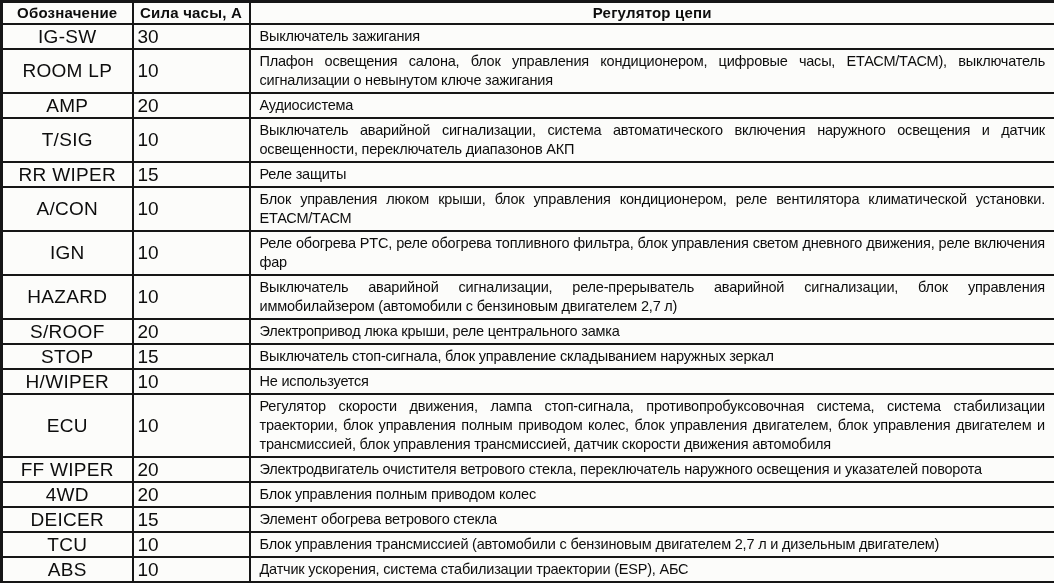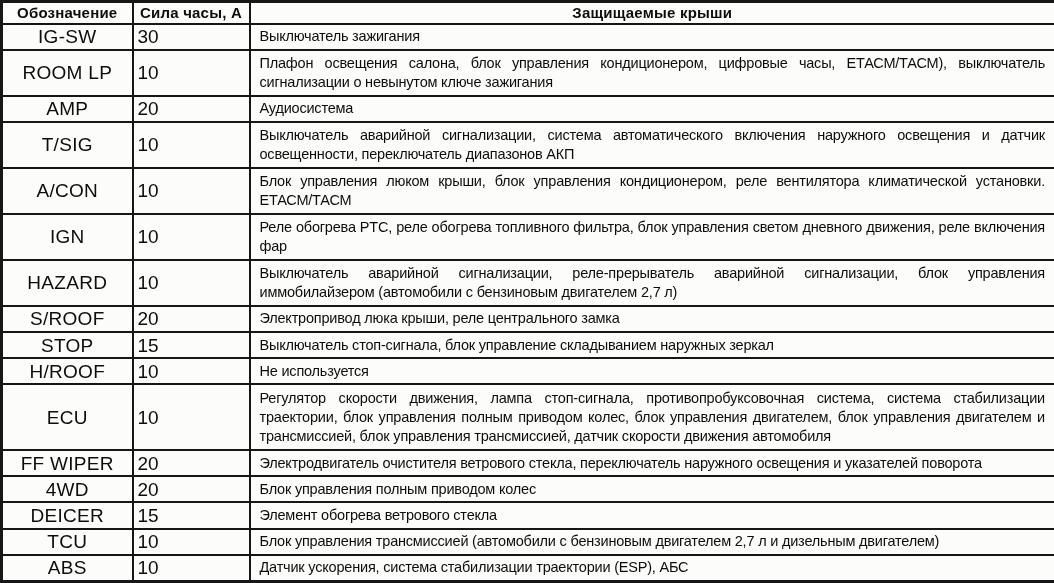--- a/index.html
+++ b/index.html
@@ -73,21 +73,21 @@
   <table class="fuse-table">
     <colgroup>
       <col class="c-designation">
       <col class="c-amperage">
       <col class="c-circuits">
     </colgroup>
     <thead>
       <tr>
         <th>Обозначение</th>
         <th>Сила часы, А</th>
-        <th>Защищаемые крыши</th>
+        <th>Регулятор цепи</th>
       </tr>
     </thead>
     <tbody>
         <tr>
           <td class="designation">IG-SW</td>
           <td class="amperage">30</td>
           <td class="circuits">Выключатель зажигания</td>
         </tr>
         <tr>
           <td class="designation">ROOM LP</td>
@@ -96,20 +96,25 @@
         </tr>
         <tr>
           <td class="designation">AMP</td>
           <td class="amperage">20</td>
           <td class="circuits">Аудиосистема</td>
         </tr>
         <tr>
           <td class="designation">T/SIG</td>
           <td class="amperage">10</td>
           <td class="circuits">Выключатель аварийной сигнализации, система автоматического включения наружного освещения и датчик освещенности, переключатель диапазонов АКП</td>
+        </tr>
+        <tr>
+          <td class="designation">RR WIPER</td>
+          <td class="amperage">15</td>
+          <td class="circuits">Реле защиты</td>
         </tr>
         <tr>
           <td class="designation">A/CON</td>
           <td class="amperage">10</td>
           <td class="circuits">Блок управления люком крыши, блок управления кондиционером, реле вентилятора климатической установки. ЕТАСМ/ТАСМ</td>
         </tr>
         <tr>
           <td class="designation">IGN</td>
           <td class="amperage">10</td>
           <td class="circuits">Реле обогрева PTC, реле обогрева топливного фильтра, блок управления светом дневного движения, реле включения фар</td>
@@ -123,21 +128,21 @@
           <td class="designation">S/ROOF</td>
           <td class="amperage">20</td>
           <td class="circuits">Электропривод люка крыши, реле центрального замка</td>
         </tr>
         <tr>
           <td class="designation">STOP</td>
           <td class="amperage">15</td>
           <td class="circuits">Выключатель стоп-сигнала, блок управление складыванием наружных зеркал</td>
         </tr>
         <tr>
-          <td class="designation">H/ROOF</td>
+          <td class="designation">H/WIPER</td>
           <td class="amperage">10</td>
           <td class="circuits">Не используется</td>
         </tr>
         <tr>
           <td class="designation">ECU</td>
           <td class="amperage">10</td>
           <td class="circuits">Регулятор скорости движения, лампа стоп-сигнала, противопробуксовочная система, система стабилизации траектории, блок управления полным приводом колес, блок управления двигателем, блок управления двигателем и трансмиссией, блок управления трансмиссией, датчик скорости движения автомобиля</td>
         </tr>
         <tr>
           <td class="designation">FF WIPER</td>

